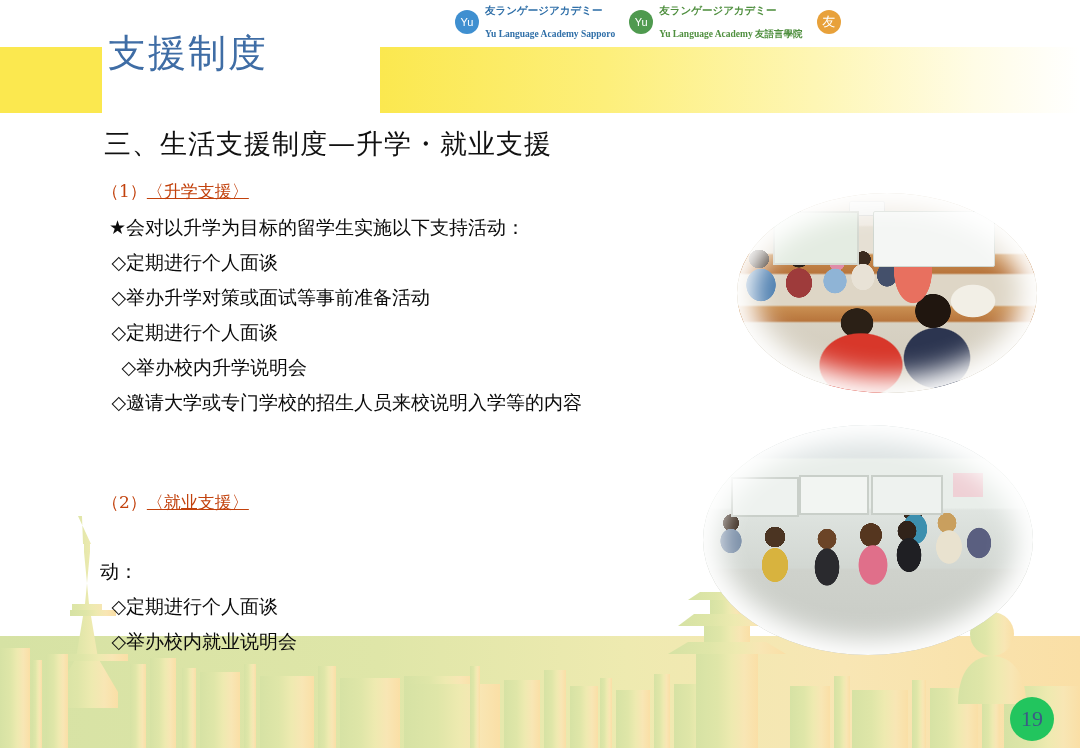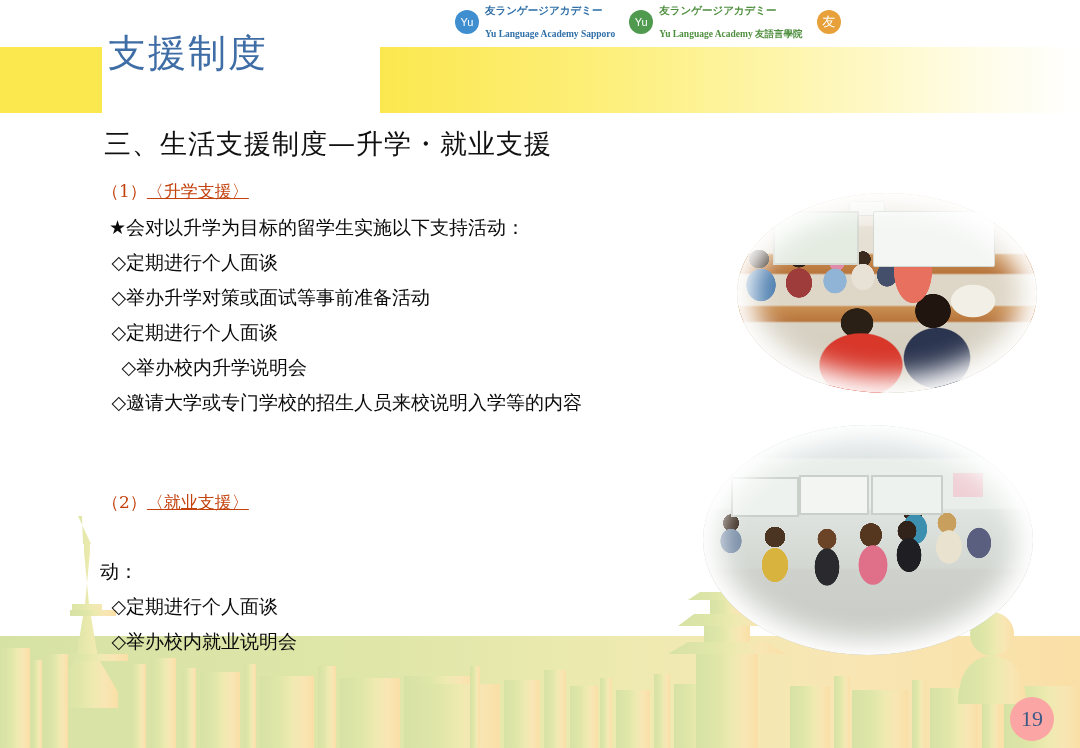--- a/index.html
+++ b/index.html
@@ -173,21 +173,21 @@
   }
   .p2 .wb1{position:absolute;left:28px;top:52px;width:64px;height:36px;background:#eef2ef;border:2px solid #c9cfc9;}
   .p2 .wb2{position:absolute;left:96px;top:50px;width:66px;height:36px;background:#f2f5f2;border:2px solid #c9cfc9;}
   .p2 .wb3{position:absolute;left:168px;top:50px;width:68px;height:36px;background:#eef2ef;border:2px solid #c9cfc9;}
   .p2 .note{position:absolute;left:250px;top:48px;width:30px;height:24px;background:#f0c8cf;opacity:.8;}
 
   
   .page-num{
     position:absolute;right:26px;bottom:7px;
     width:44px;height:44px;border-radius:50%;
-    background:#fca5a5;
+    background:#22c55e;
     display:flex;align-items:center;justify-content:center;
     font-family:"Liberation Serif",serif;
     font-size:22px;color:#3c5a86;z-index:40;
   }
 </style>
 </head>
 <body>
 
 <div class="slide">
 

